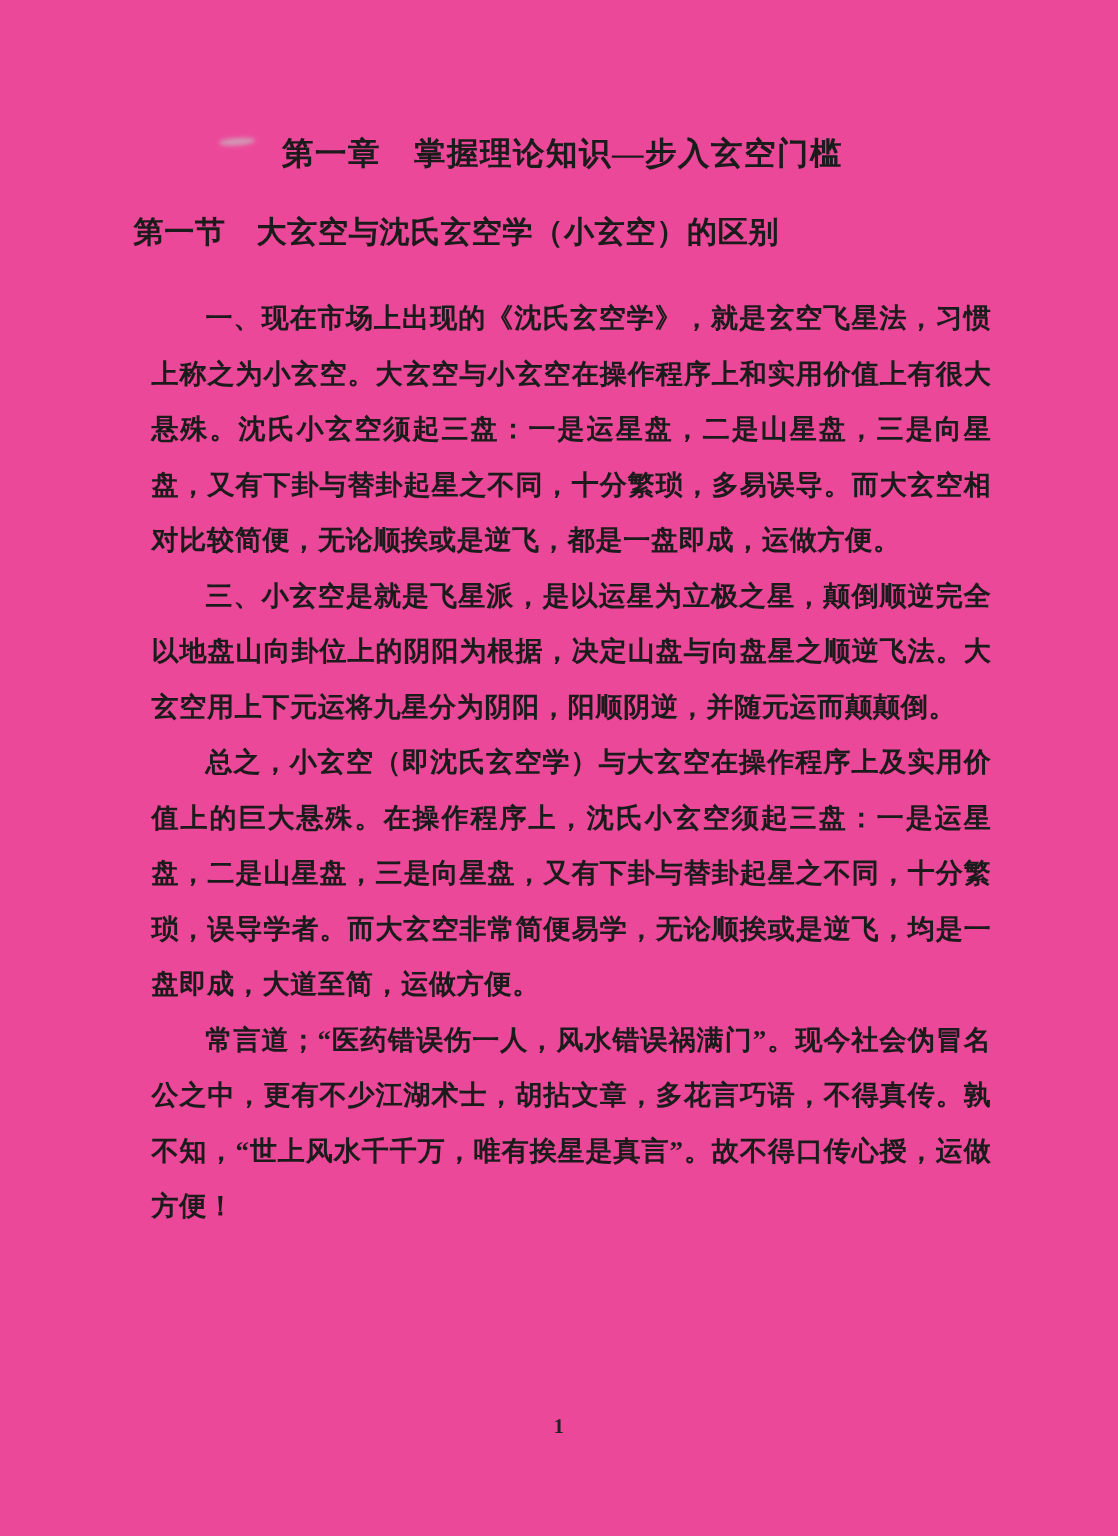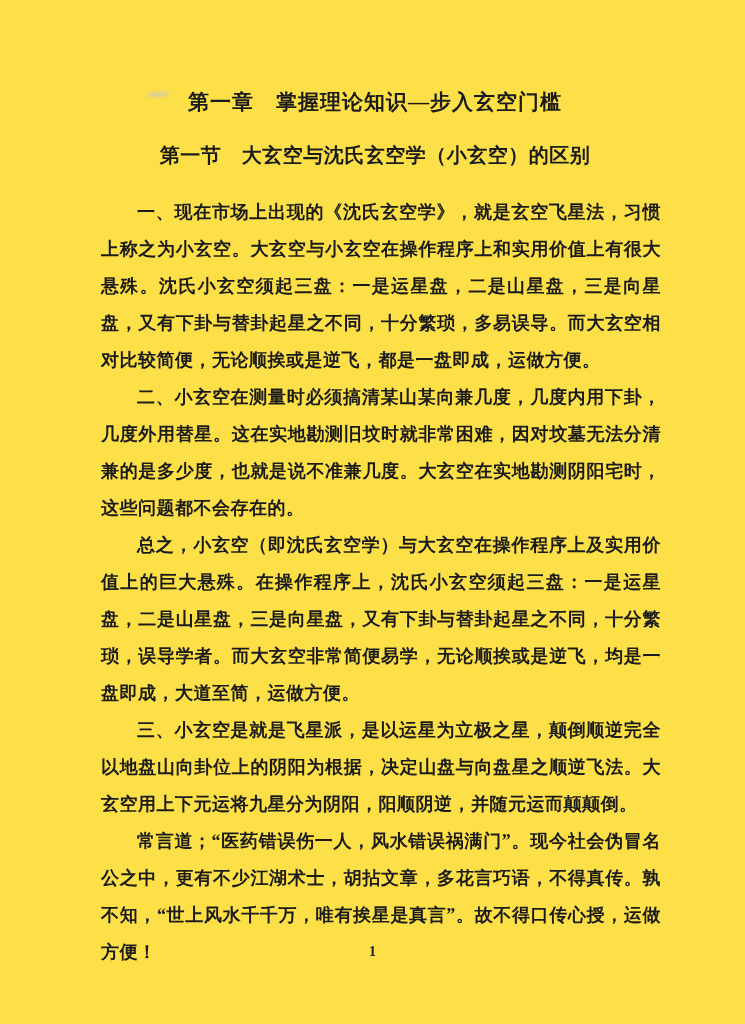--- a/index.html
+++ b/index.html
@@ -4,21 +4,21 @@
 <style>
   html, body {
     margin: 0;
     padding: 0;
     background: #ffffff;
   }
   .page {
     position: relative;
     width: 745px;
     height: 1024px;
-    background: #fde047;
+    background: #ec4899;
     color: #1b1b1b;
     font-family: "Liberation Serif", "DejaVu Serif", serif;
     overflow: hidden;
     box-sizing: border-box;
   }
   .scan-smudge {
     position: absolute;
     left: 146px;
     top: 92px;
     width: 24px;
@@ -37,21 +37,20 @@
     font-weight: 700;
     text-align: center;
     letter-spacing: 1px;
   }
   .section-title {
     margin: 0;
     padding: 26px 84px 0 89px;
     font-size: 20px;
     line-height: 27px;
     font-weight: 700;
-    text-align: center;
     letter-spacing: 0.5px;
   }
   .body-text {
     margin-top: 25px;
     padding: 0 84px 0 89px;
     font-size: 18px;
     line-height: 37px;
     font-weight: 600;
     text-align: justify;
     letter-spacing: 0.5px;
@@ -77,20 +76,19 @@
 
 <div class="page">
   <div class="scan-smudge"></div>
 
   <h1 class="chapter-title">第一章　掌握理论知识—步入玄空门槛</h1>
 
   <h2 class="section-title">第一节　大玄空与沈氏玄空学（小玄空）的区别</h2>
 
   <div class="body-text">
     <p>一、现在市场上出现的《沈氏玄空学》，就是玄空飞星法，习惯上称之为小玄空。大玄空与小玄空在操作程序上和实用价值上有很大悬殊。沈氏小玄空须起三盘：一是运星盘，二是山星盘，三是向星盘，又有下卦与替卦起星之不同，十分繁琐，多易误导。而大玄空相对比较简便，无论顺挨或是逆飞，都是一盘即成，运做方便。</p>
-    <p>二、小玄空在测量时必须搞清某山某向兼几度，几度内用下卦，几度外用替星。这在实地勘测旧坟时就非常困难，因对坟墓无法分清兼的是多少度，也就是说不准兼几度。大玄空在实地勘测阴阳宅时，这些问题都不会存在的。</p>
+    <p>三、小玄空是就是飞星派，是以运星为立极之星，颠倒顺逆完全以地盘山向卦位上的阴阳为根据，决定山盘与向盘星之顺逆飞法。大玄空用上下元运将九星分为阴阳，阳顺阴逆，并随元运而颠颠倒。</p>
     <p>总之，小玄空（即沈氏玄空学）与大玄空在操作程序上及实用价值上的巨大悬殊。在操作程序上，沈氏小玄空须起三盘：一是运星盘，二是山星盘，三是向星盘，又有下卦与替卦起星之不同，十分繁琐，误导学者。而大玄空非常简便易学，无论顺挨或是逆飞，均是一盘即成，大道至简，运做方便。</p>
-    <p>三、小玄空是就是飞星派，是以运星为立极之星，颠倒顺逆完全以地盘山向卦位上的阴阳为根据，决定山盘与向盘星之顺逆飞法。大玄空用上下元运将九星分为阴阳，阳顺阴逆，并随元运而颠颠倒。</p>
     <p>常言道；“医药错误伤一人，风水错误祸满门”。现今社会伪冒名公之中，更有不少江湖术士，胡拈文章，多花言巧语，不得真传。孰不知，“世上风水千千万，唯有挨星是真言”。故不得口传心授，运做方便！</p>
   </div>
 
   <div class="page-number">1</div>
 </div>
 
 </body></html>

